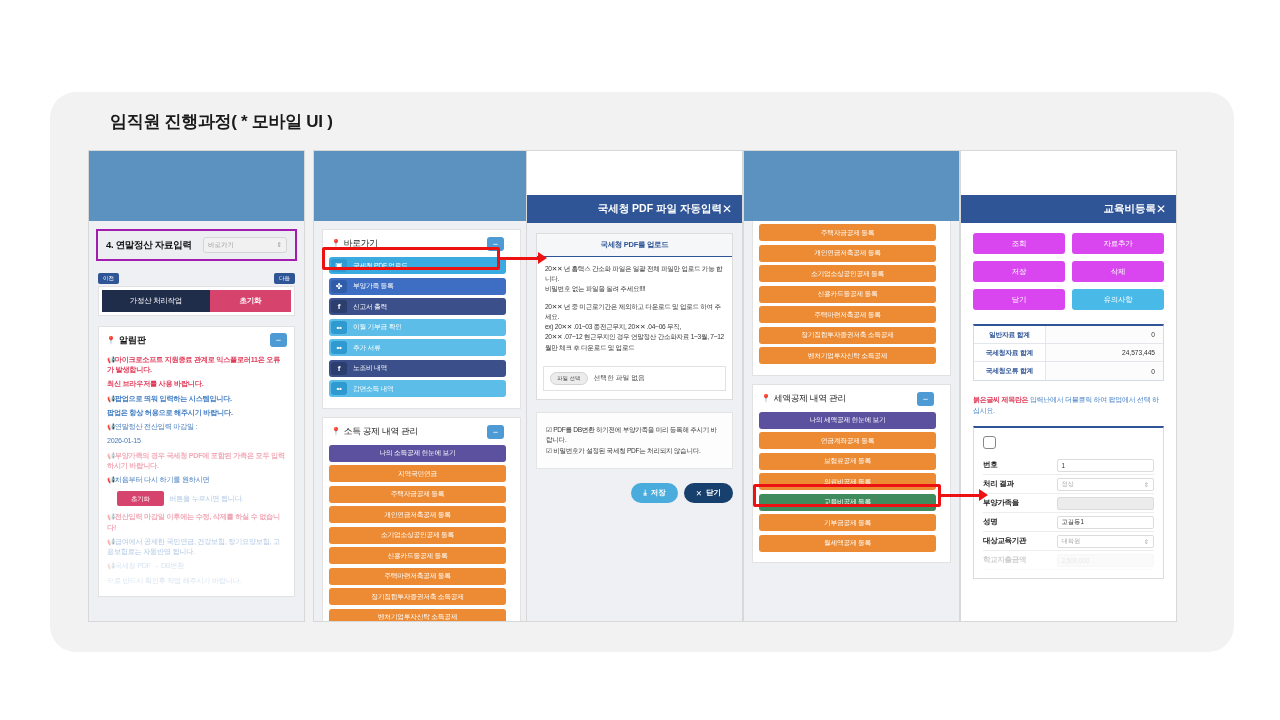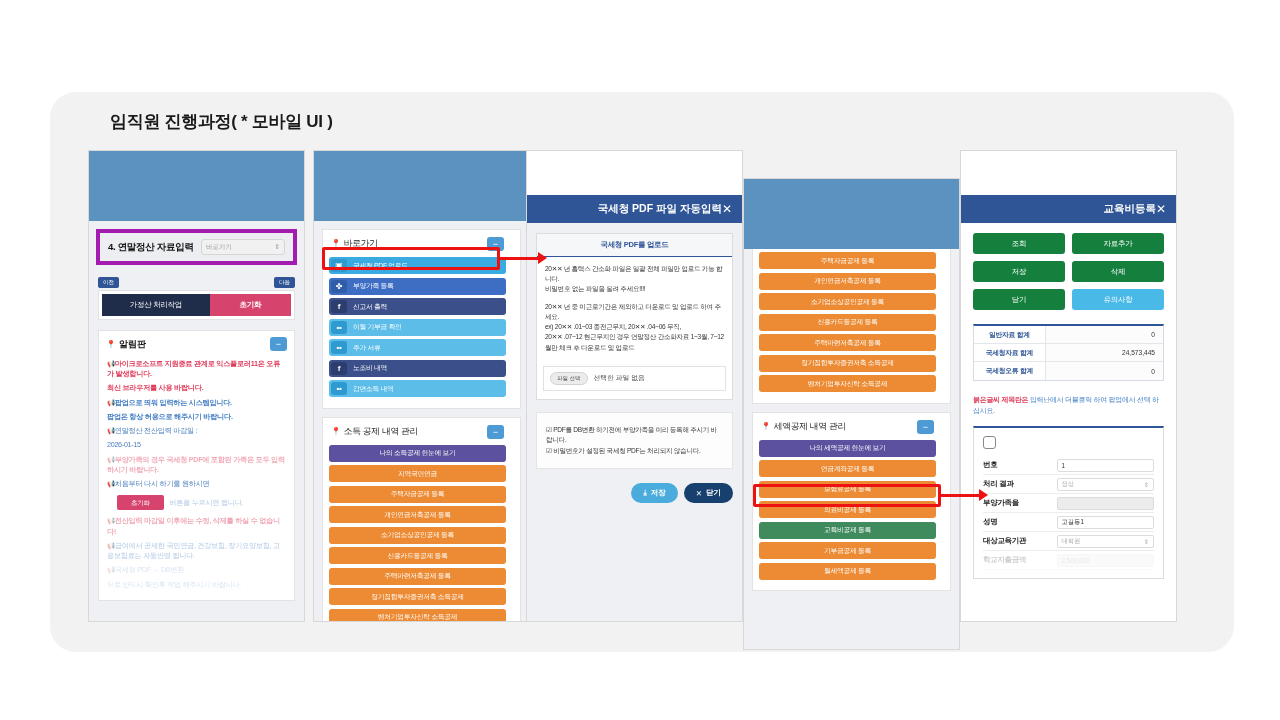--- a/index.html
+++ b/index.html
@@ -38,39 +38,39 @@
   .panel {
     position: absolute; top: 150px;
     width: 217px; height: 472px;
     background: #ffffff;
     border: 1px solid #d8d8d8;
     overflow: hidden;
   }
   .p1 { left: 88px; }
   .p2 { left: 313px; }
   .p3 { left: 526px; }
-  .p4 { left: 743px; margin-top: 28px; }
+  .p4 { left: 743px; }
   .p5 { left: 960px; }
 
   .blue-top { background: #5b92c0; width: 100%; }
   .h70 { height: 70px; }
 
   .phone-body { position: relative; background: #eef0f3; width: 100%; height: 100%; }
 
   
   .dlg-head {
     height: 28px; background: #2f5597;
     display: flex; align-items: center; justify-content: flex-end;
     padding: 0 10px;
     color: #fff; font-size: 10.5px; font-weight: bold;
   }
   .dlg-head .x { font-size: 12px; font-weight: bold; }
   .sec-title-row {
     display: flex; align-items: center; justify-content: space-between;
-    background: #eceef1; padding: 6px 8px; border: 4px solid #a21caf;
+    background: #eceef1; padding: 6px 8px; border: 2px solid #a21caf;
     margin: 8px 7px 0 7px;
   }
   .sec-title-row .t { font-size: 9.5px; font-weight: bold; color: #111; letter-spacing:-0.3px;}
   .mini-select {
     width: 84px; height: 16px; background: #f1f1f1; border: 1px solid #d5d5d5;
     border-radius: 3px; font-size: 6.5px; color: #999;
     display: flex; align-items: center; justify-content: space-between;
     padding: 0 4px;
   }
   .prevnext { display: flex; justify-content: space-between; margin: 12px 9px 2px 9px; }
@@ -188,21 +188,21 @@
   }
   .pill-save { background: #4aacdc; }
   .pill-close { background: #17406e; }
 
   
   .p5body { background: #fff; padding: 10px 12px; height: 100%; }
   .btn-grid { display: grid; grid-template-columns: 1fr 1fr; gap: 7px; margin-bottom: 14px; }
   .gbtn {
     height: 21px; border-radius: 3px; color: #fff; font-size: 7.5px;
     display: flex; align-items: center; justify-content: center;
-    background: #15803d; letter-spacing: -0.3px;
+    background: #d946ef; letter-spacing: -0.3px;
   }
   .gbtn.light { background: #49b9e8; }
   .tot-table { border: 1px solid #d5dbe3; border-top: 2px solid #2f5597; margin-bottom: 14px; }
   .tot-row { display: flex; border-bottom: 1px solid #e3e7ec; height: 18px; }
   .tot-row:last-child { border-bottom: none; }
   .tot-lbl {
     width: 38%; display: flex; align-items: center; justify-content: center;
     font-size: 6.8px; color: #2f5597; font-weight: bold; background: #fff;
     border-right: 1px solid #e3e7ec; letter-spacing: -0.3px;
   }

